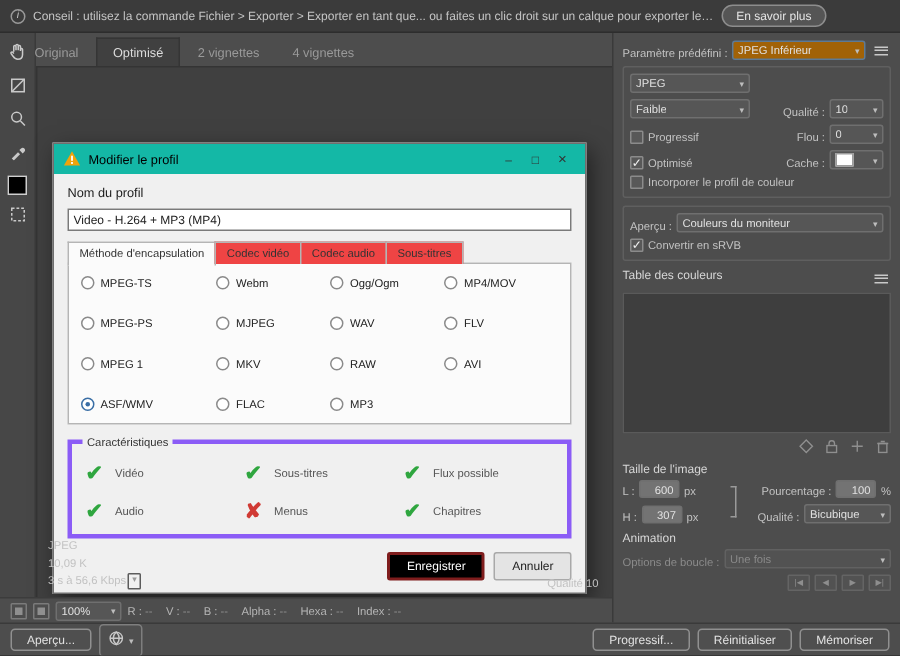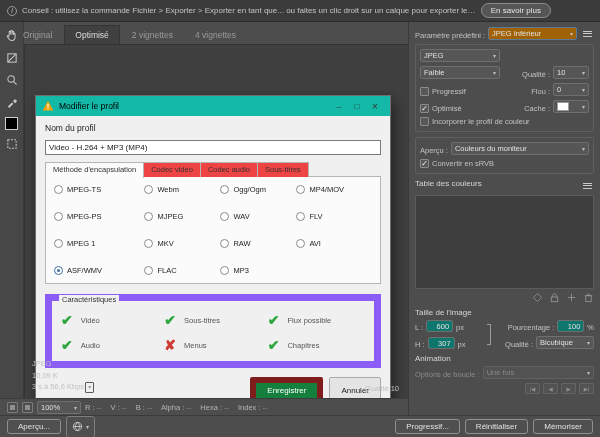--- a/index.html
+++ b/index.html
@@ -44,29 +44,29 @@
   .dlg-input{width:100%;height:15px;background:#fff;border:1px solid #7a7a7a;font-size:8px;padding:0 3px;color:#222;font-family:"Liberation Sans",sans-serif}
   .dlg-tabs{display:flex;margin-top:7px;position:relative;z-index:1}
   .dlg-tab{font-size:7.5px;padding:2px 7px 3px;background:#ef4444;border:1px solid #b5b5b5;border-bottom:none;margin-right:-1px;color:#333;cursor:pointer;white-space:nowrap}
   .dlg-tab.active{background:#fbfbfb;padding-bottom:4px;margin-bottom:-1px}
   .dlg-panel{border:1px solid #b5b5b5;background:#fbfbfb;padding:8px;margin-top:-1px}
   .radio-grid{display:grid;grid-template-columns:1.2fr 1fr 1fr 1.05fr;gap:18px 4px}
   .radio-opt{display:flex;align-items:center;gap:4px;font-size:7.5px;color:#222;cursor:pointer;white-space:nowrap}
   .radio{width:9px;height:9px;border:1px solid #8a8a8a;border-radius:50%;background:#fff;position:relative;flex:0 0 auto}
   .radio.checked{border-color:#3a6ea5}
   .radio.checked::after{content:"";position:absolute;inset:2px;border-radius:50%;background:#3a6ea5}
-  .features-box{border:7px solid #8b5cf6;margin-top:10px;padding:12px 9px 9px;position:relative;background:#f0f0f0}
+  .features-box{border:3px solid #8b5cf6;margin-top:10px;padding:12px 9px 9px;position:relative;background:#f0f0f0}
   .features-title{position:absolute;top:-6px;left:7px;background:#f0f0f0;padding:0 3px;font-size:7.5px;color:#333}
   .features-grid{display:grid;grid-template-columns:1fr 1fr 1fr;gap:11px 6px}
   .feature{display:flex;align-items:center;gap:8px}
   .mark{font-size:14px;font-weight:bold;color:#2fa63f;line-height:1}
   .mark.bad{color:#d03a34}
   .feature-label{font-size:7.5px;color:#555}
   .dlg-footer{display:flex;justify-content:flex-end;gap:6px;margin-top:9px}
-  .btn-save{background:#15803d;border:6px solid #7f1d1d;color:#fff;font-size:8px;padding:3px 11px;border-radius:2px;cursor:pointer}
+  .btn-save{background:#000000;border:2px solid #7f1d1d;color:#fff;font-size:8px;padding:3px 11px;border-radius:2px;cursor:pointer}
   .btn-cancel{background:#e4e4e4;border:1px solid #a9a9a9;color:#222;font-size:8px;padding:3px 11px;border-radius:2px;cursor:pointer}
 
   
   .right-panel{position:absolute;top:22px;right:0;bottom:22px;width:192px;background:#4d4d4d;border-left:1px solid #3a3a3a;padding:5px 6px 2px;font-size:7.5px;color:#c9c9c9;overflow:hidden}
   .row{display:flex;align-items:flex-end;gap:3px;margin-bottom:4px;white-space:nowrap}
   .lbl{color:#c2c2c2;white-space:nowrap}
   .dd{background:#565656;border:1px solid #6f6f6f;border-radius:2px;height:13px;display:flex;align-items:center;justify-content:space-between;gap:3px;padding:0 3px;color:#e0e0e0;overflow:hidden;cursor:pointer}
   .dd::after{content:"▾";font-size:6px;color:#bdbdbd;flex:0 0 auto}
   .dd-text{white-space:nowrap;overflow:hidden}
   .dd.blue{background:#a16207;border-color:#5d7democ}
@@ -79,21 +79,21 @@
   .cb{width:9px;height:9px;border:1px solid #8b8b8b;background:#585858;border-radius:1px;display:flex;align-items:center;justify-content:center;color:#f0f0f0;flex:0 0 auto;cursor:pointer}
   .cb.checked::after{content:"✓";font-size:8px;line-height:1}
   .mini-swatch{width:12px;height:9px;background:#ffffff;border:1px solid #9c9c9c}
   .dd.small{width:36px}
   .dd.w80{width:80px}
   .section-head{display:flex;align-items:flex-start;justify-content:space-between;margin:5px 0 3px;font-size:8px;color:#d6d6d6}
   .color-table-box{height:94px;background:#3e3e3e;border:1px solid #5a5a5a;margin-bottom:3px}
   .ct-icons{display:flex;justify-content:flex-end;gap:5px;margin-bottom:2px}
   .ct-btn{width:12px;height:11px;display:flex;align-items:center;justify-content:center;cursor:pointer}
   .ct-btn svg{stroke:#8f8f8f;fill:none;stroke-width:1}
-  .val-box{background:#0f766e;border:1px solid #6f6f6f;border-radius:2px;min-width:27px;height:12px;display:flex;align-items:center;justify-content:flex-end;padding:0 3px;color:#e0e0e0}
+  .val-box{background:#737373;border:1px solid #6f6f6f;border-radius:2px;min-width:27px;height:12px;display:flex;align-items:center;justify-content:flex-end;padding:0 3px;color:#e0e0e0}
   .size-rows{position:relative}
   .link-bracket{position:absolute;left:72px;top:4px;width:4px;height:21px;border-top:1px solid #9a9a9a;border-right:1px solid #9a9a9a;border-bottom:1px solid #9a9a9a}
   .disabled{color:#8a8a8a}
   .dd.disabled{color:#8a8a8a;background:#525252;border-color:#616161}
   .transport{display:flex;justify-content:flex-end;gap:3px;margin-top:2px}
   .t-btn{min-width:15px;height:11px;background:#525252;border:1px solid #646464;border-radius:1px;color:#8e8e8e;font-size:5.5px;display:flex;align-items:center;justify-content:center;cursor:pointer}
 
   
   .status-bar{position:absolute;left:0;top:398px;width:408px;height:17px;background:#4d4d4d;border-top:1px solid #3c3c3c;display:flex;align-items:center;gap:4px;padding:0 7px;font-size:7.5px;color:#b5b5b5;white-space:nowrap;overflow:hidden}
   .st-icon{width:11px;height:11px;border:1px solid #7b7b7b;border-radius:1px;display:flex;align-items:center;justify-content:center;cursor:pointer}

